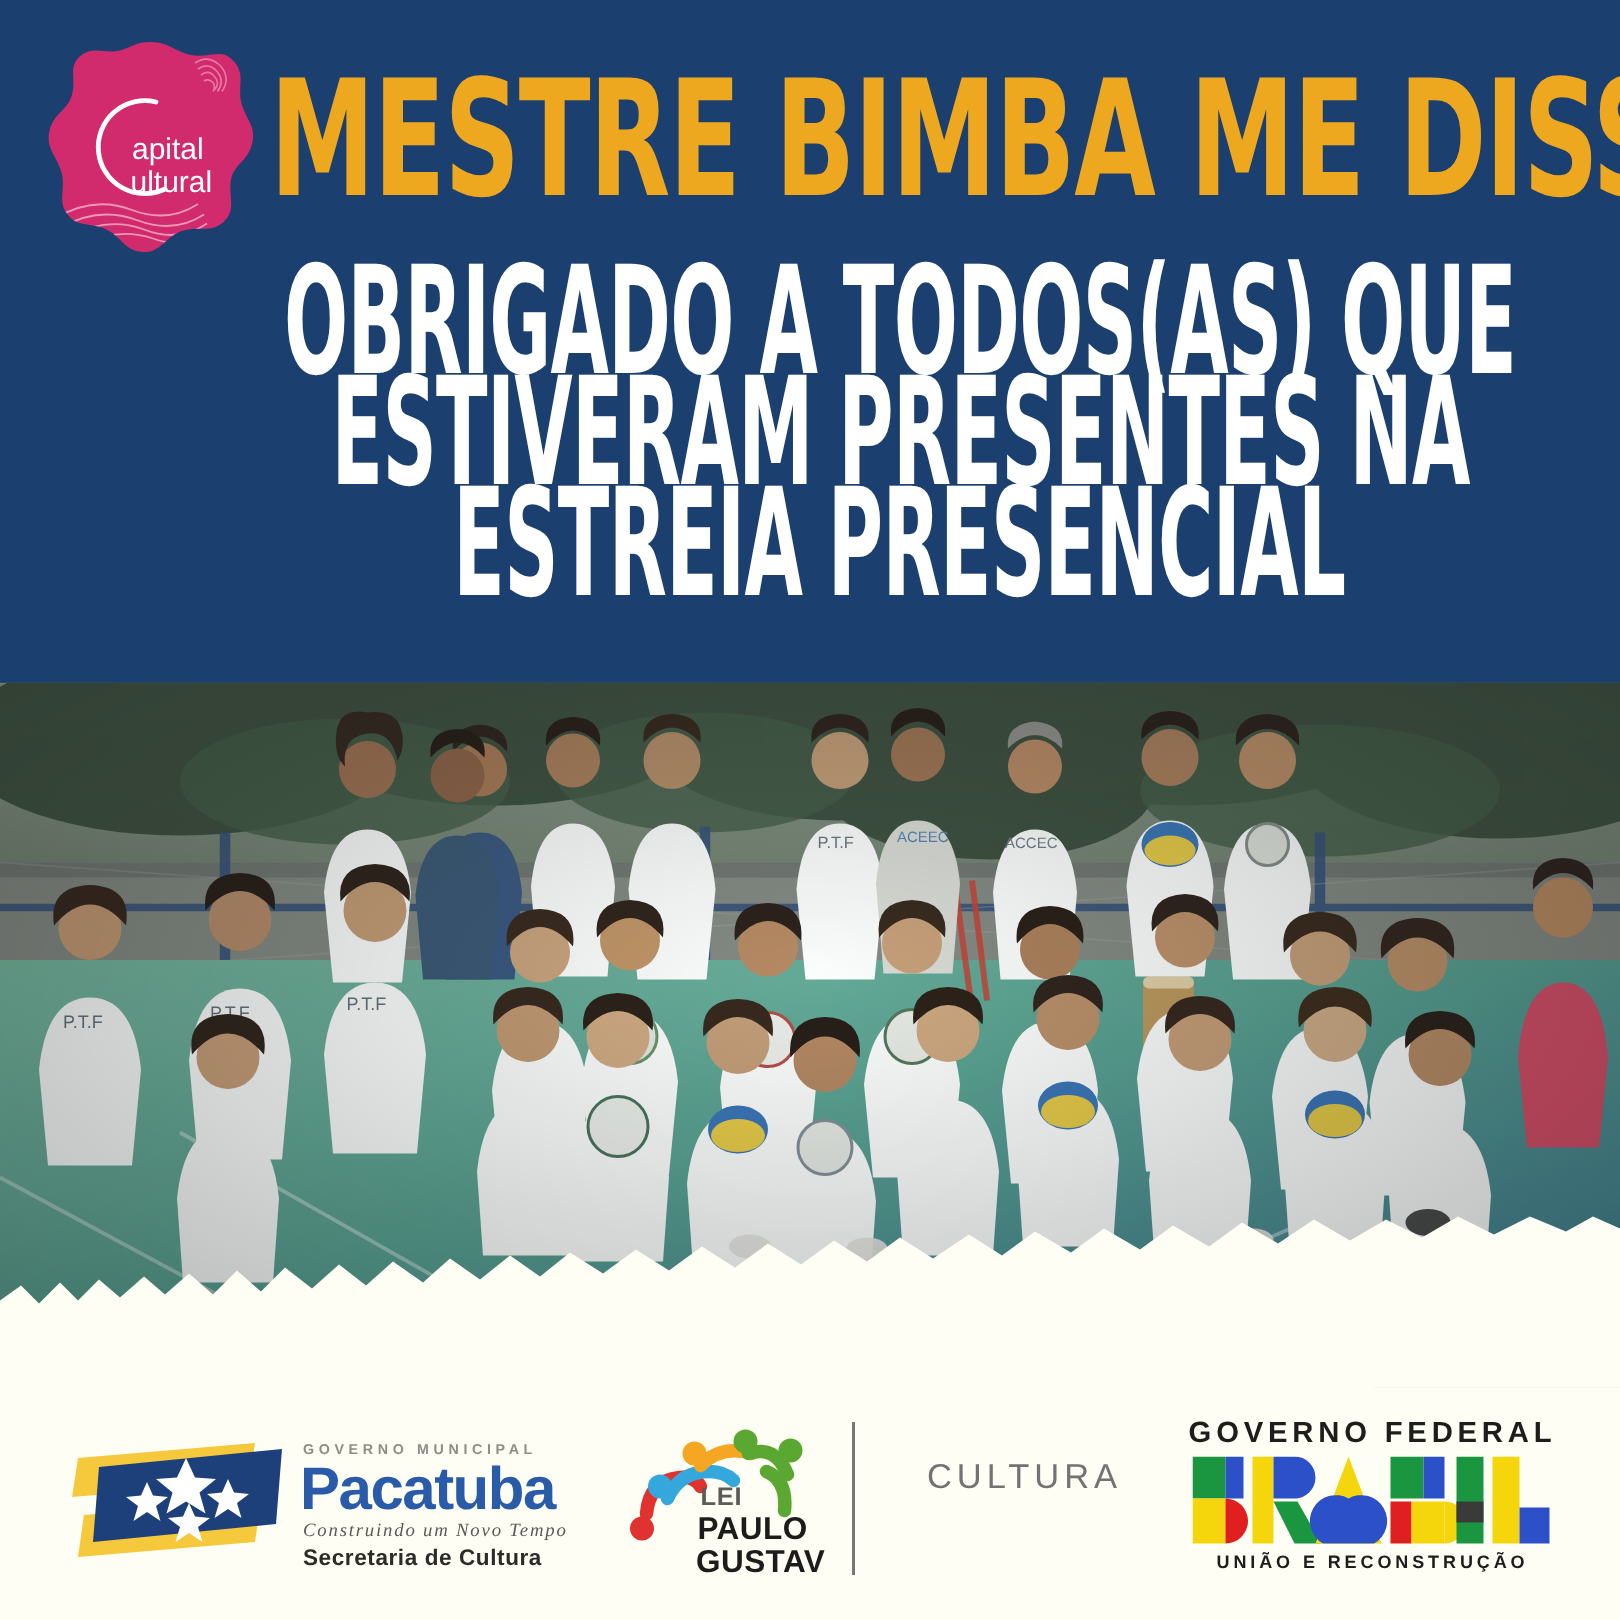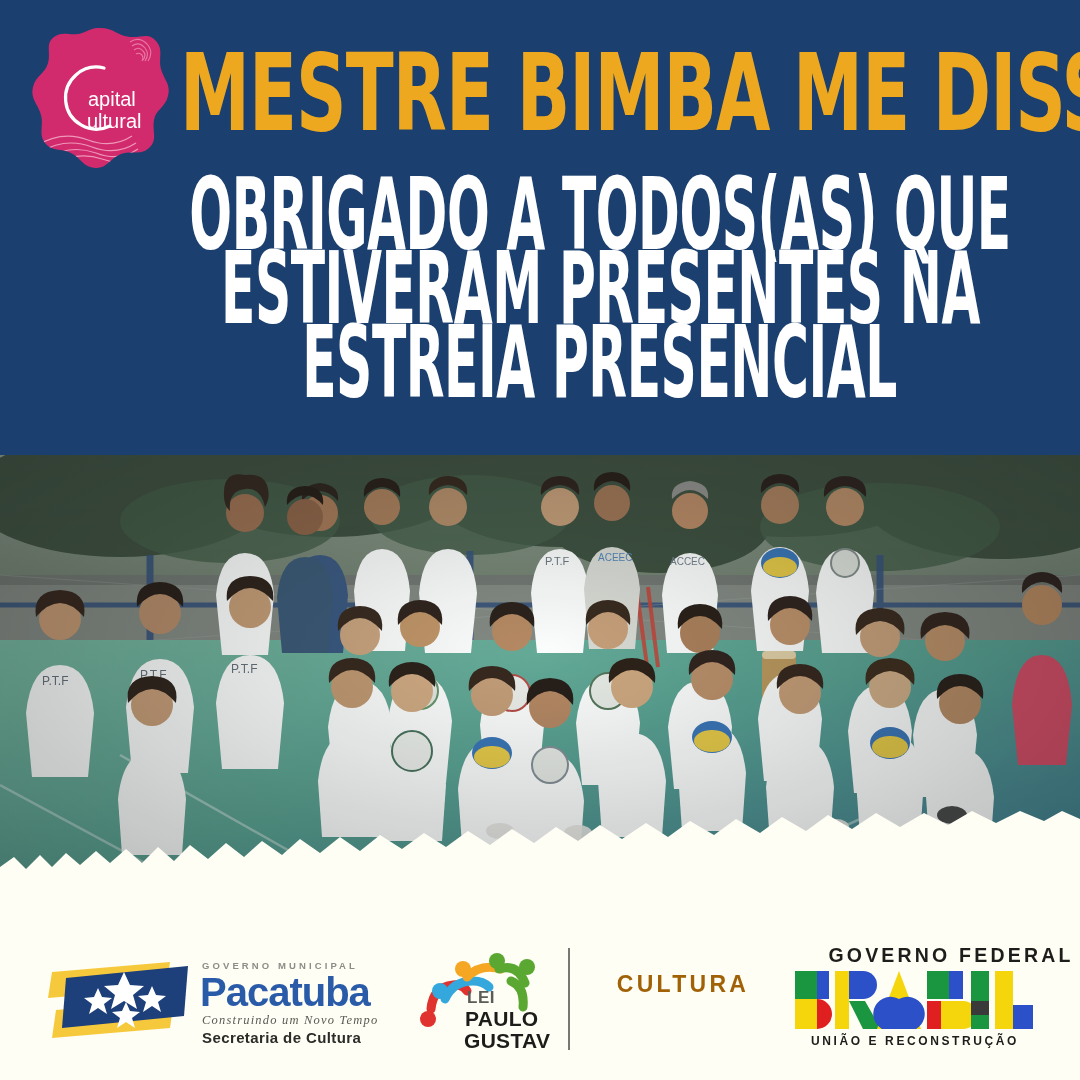--- a/index.html
+++ b/index.html
@@ -50,24 +50,24 @@
   .logo-pacatuba{position:absolute;left:42px;top:22px;width:350px;height:110px;}
   .logo-pacatuba svg{display:block;}
 
   .logo-lpg{position:absolute;left:415px;top:25px;width:135px;height:105px;}
   .logo-lpg svg{display:block;}
 
   .divider{position:absolute;left:568px;top:26px;width:2px;height:102px;background:#4a4a48;opacity:.75;}
 
   .minc{position:absolute;left:588px;top:48px;width:190px;text-align:center;}
   .minc .l1{font-size:21px;letter-spacing:3.3px;color:#2f2f2d;font-weight:400;line-height:1.35;}
-  .minc .l2{font-size:23px;letter-spacing:3.3px;color:#a16207;font-weight:700;line-height:1.3;}
+  .minc .l2{font-size:23px;letter-spacing:3.3px;color:#737373;font-weight:400;line-height:1.3;}
 
   .logo-brasil{position:absolute;left:790px;top:22px;width:250px;height:114px;}
-  .logo-brasil .gf{font-size:19.5px;font-weight:700;letter-spacing:3.2px;color:#1d1d1b;text-align:center;width:250px;margin-left:36px;}
+  .logo-brasil .gf{font-size:19.5px;font-weight:700;letter-spacing:3.2px;color:#1d1d1b;text-align:center;width:250px;}
   .logo-brasil .ur{font-size:12px;font-weight:700;letter-spacing:2.6px;color:#1d1d1b;text-align:center;width:250px;margin-top:3px;}
   .logo-brasil svg{display:block;margin:4px auto 0;}
 </style>
 </head>
 <body>
 
 <div class="poster">
 
   <div class="header">
 

